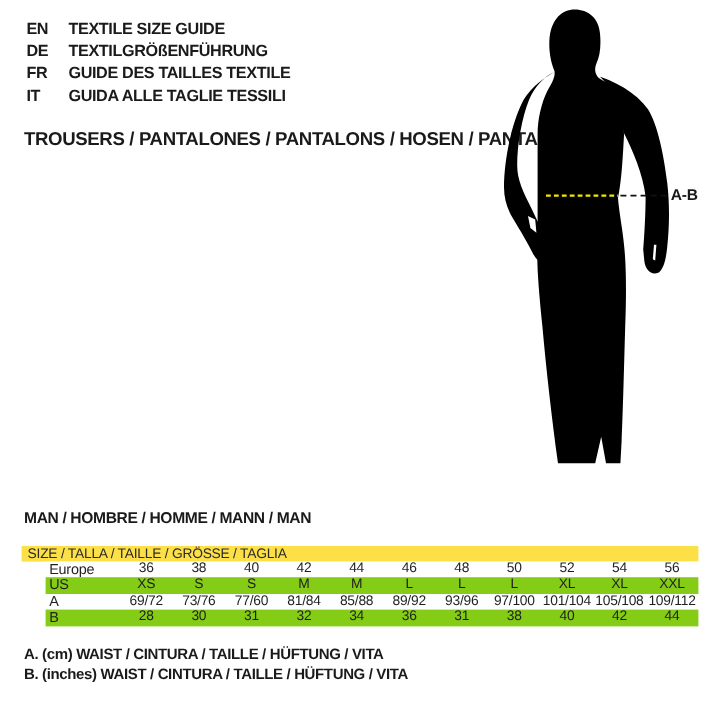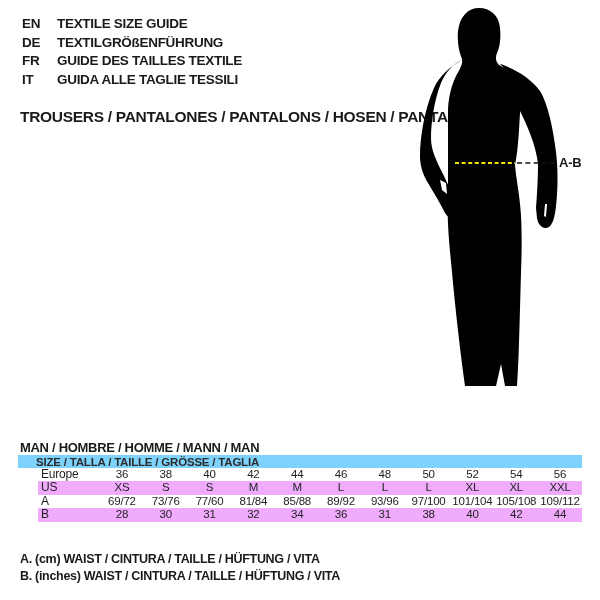--- a/index.html
+++ b/index.html
@@ -58,69 +58,68 @@
   }
   
   .section-title {
     position: absolute;
     left: 20px;
     top: 424px;
     font-size: 13px;
     font-weight: 700;
     letter-spacing: -0.3px;
     white-space: nowrap;
-    margin-top: 16px;
   }
   
   .size-table {
     position: absolute;
     left: 18px;
     top: 455px;
     width: 564px;
   }
   .size-table-header {
     height: 13px;
-    background: #7dd3fc;
+    background: #fde047;
     font-size: 11.5px;
-    font-weight: 700;
+    font-weight: 400;
     letter-spacing: -0.2px;
     color: #2b2b2b;
     display: flex;
     align-items: center;
-    padding-left: 18px;
+    padding-left: 5px;
     white-space: nowrap;
   }
   .trow {
     display: flex;
     height: 13.4px;
     align-items: center;
     background: #ffffff;
     margin-left: 20px;
   }
-  .trow.alt { background: #f0abfc; }
+  .trow.alt { background: #84cc16; }
   .tcell {
     flex: 1;
     text-align: center;
     font-size: 11.5px;
     letter-spacing: -0.2px;
     color: #1f1f1f;
     white-space: nowrap;
     line-height: 13.4px;
   }
   .tcell.label {
     flex: 0 0 62px;
     text-align: left;
     padding-left: 3px;
     font-size: 12px;
   }
   
   .notes {
     position: absolute;
     left: 20px;
-    top: 550px;
+    top: 536px;
   }
   .note-item {
     height: 17.5px;
     font-size: 12.5px;
     font-weight: 700;
     letter-spacing: -0.3px;
     white-space: nowrap;
     display: flex;
     align-items: center;
   }

